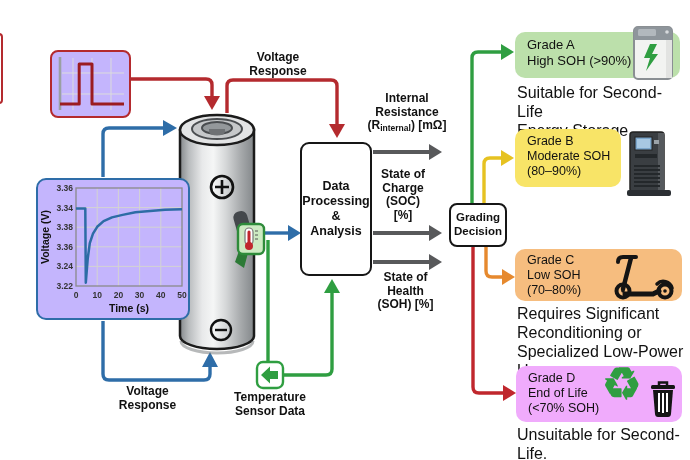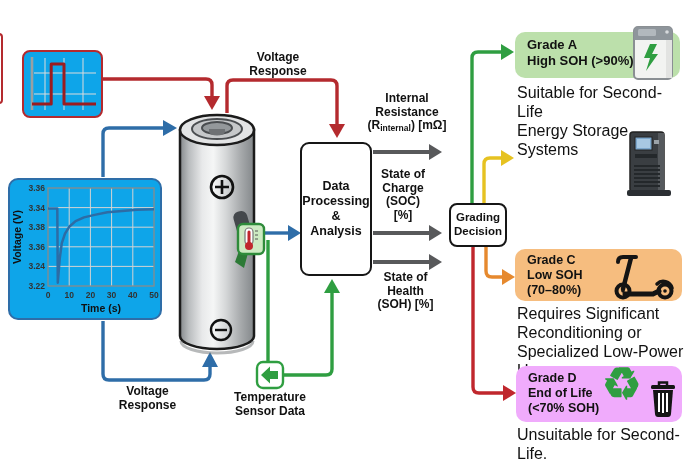--- a/index.html
+++ b/index.html
@@ -12,26 +12,26 @@
   .st-blue{stroke:var(--blue,#2e6da8);}  .fl-blue{fill:var(--blue,#2e6da8);}
   .st-green{stroke:var(--green,#2f9e41);}.fl-green{fill:var(--green,#2f9e41);}
   .st-yellow{stroke:var(--yellow,#e6c221);}.fl-yellow{fill:var(--yellow,#e6c221);}
   .st-orange{stroke:var(--orange,#e6892e);}.fl-orange{fill:var(--orange,#e6892e);}
   .st-dred{stroke:var(--dred,#c0272d);}  .fl-dred{fill:var(--dred,#c0272d);}
   .st-gray{stroke:var(--gray,#58595b);stroke-width:4px;} .fl-gray{fill:var(--gray,#58595b);}
   .lbl{position:absolute;z-index:2;font-weight:bold;text-align:center;line-height:1.14;font-size:12px;}
   .box{position:absolute;z-index:2;background:#fff;border:2.2px solid #161616;border-radius:9px;
        display:flex;align-items:center;justify-content:center;text-align:center;
        font-weight:bold;box-sizing:border-box;}
-  .chartbox{position:absolute;z-index:2;background:#0ea5e9;box-sizing:border-box;}
+  .chartbox{position:absolute;z-index:2;background:#c4b5fd;box-sizing:border-box;margin-left:28px;}
   .pulsebox{left:22px;top:50px;width:81px;height:68px;border:2.2px solid var(--red,#b42a2e);border-radius:8px;}
   .voltbox{left:8px;top:178px;width:154px;height:142px;border:2.4px solid var(--blue,#2e6da8);border-radius:10px;}
   .clipped{position:absolute;z-index:2;left:-12px;top:33px;width:15px;height:71px;
            border:2.2px solid var(--red,#b42a2e);border-radius:4px;background:#fff;box-sizing:border-box;}
-  .grade{position:absolute;z-index:2;border-radius:10px;font-weight:bold;font-size:12.5px;
+  .grade{position:absolute;z-index:2;border-radius:10px;font-weight:normal;font-size:12.5px;
          line-height:1.2;padding:5px 0 5px 12px;box-sizing:border-box;}
   .desc{position:absolute;z-index:2;font-size:16px;line-height:1.18;font-weight:normal;}
   .gicon{position:absolute;z-index:3;}
   .recycle{position:absolute;z-index:3;color:var(--green,#2f9e41);font-size:44px;line-height:1;font-weight:bold;}
   .ticktext{font-size:8.5px;font-weight:bold;fill:#333;}
   .axlabel{font-size:10.5px;font-weight:bold;fill:#111;}
   .sub{font-size:8.5px;vertical-align:-2px;}
 </style>
 </head>
 <body>
@@ -205,20 +205,23 @@
   <div class="desc" style="left:517px;top:84px;width:170px;">Suitable for Second-Life<br>Energy Storage Systems</div>
   <svg class="gicon" style="left:630px;top:19px;" width="48" height="64" viewBox="0 0 48 64">
     <rect x="4" y="8" width="38" height="52" rx="4" fill="#f2f3f1" stroke="#8a8f93" stroke-width="2"></rect>
     <path d="M4,12 a4,4 0 0 1 4,-4 h30 a4,4 0 0 1 4,4 v9 h-38 z" fill="#8e959b"></path>
     <rect x="8" y="10" width="18" height="7" rx="1.5" fill="#b2b8bd"></rect>
     <circle cx="37" cy="13" r="1.8" fill="#d7dadd"></circle>
     <rect x="36" y="21" width="6" height="38" fill="#e2e3e1"></rect>
     <polygon points="20,25 27,25 22,35 28,35 16,52 20,39 14,39" fill="var(--green,#2f9e41)"></polygon>
   </svg>
 
+  <div class="grade" style="left: 515px; top: 129px; width: 106px; height: 58px; background: rgb(248, 228, 103);">
+    <span>Grade B<br>Moderate SOH<br>(80–90%)</span>
+  </div>
   <svg class="gicon" style="left:623px;top:130px;" width="52" height="70" viewBox="0 0 52 70">
     <rect x="7" y="2" width="34" height="60" rx="3" fill="#3a3e42" stroke="#222" stroke-width="1.5"></rect>
     <rect x="35" y="3" width="6" height="58" fill="#55595d"></rect>
     <rect x="12" y="7" width="17" height="13" fill="#7da7cc" stroke="#222"></rect>
     <rect x="14" y="9" width="13" height="9" fill="#a8c8e2"></rect>
     <rect x="31" y="10" width="5" height="4" fill="#9aa2a8"></rect>
     <rect x="12" y="24" width="22" height="4" fill="#24282b"></rect>
     <path d="M11,36 h26 M11,40 h26 M11,44 h26 M11,48 h26 M11,52 h26 M11,56 h26" stroke="#24282b" stroke-width="2"></path>
     <rect x="4" y="60" width="44" height="6" rx="2" fill="#2b2f33"></rect>
   </svg>

